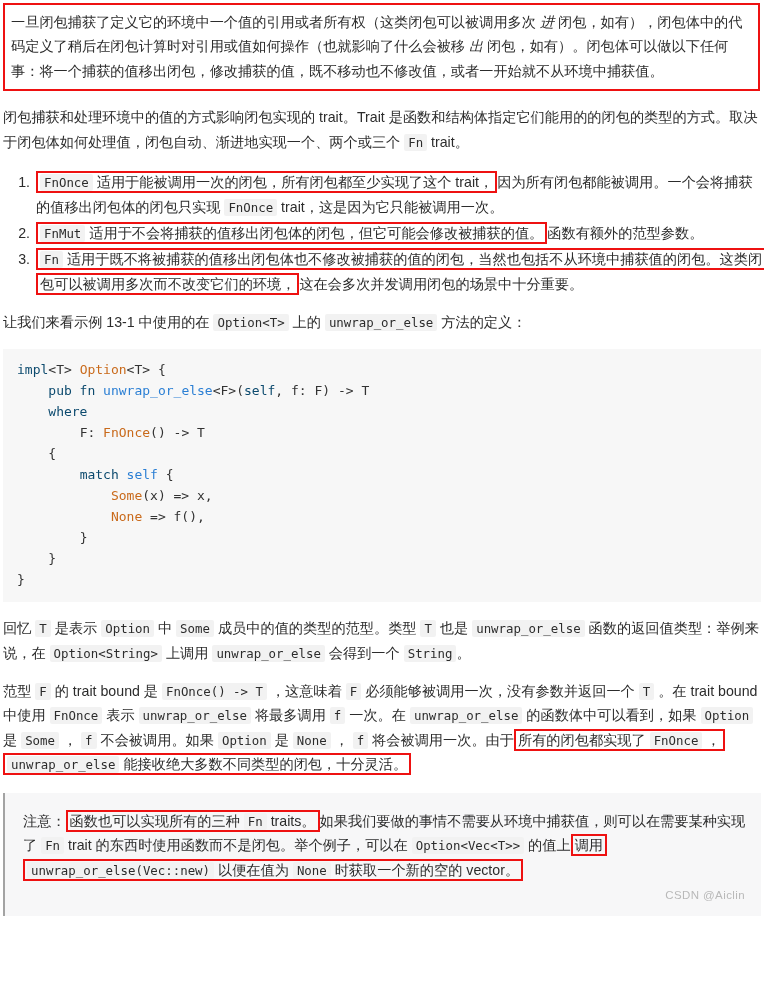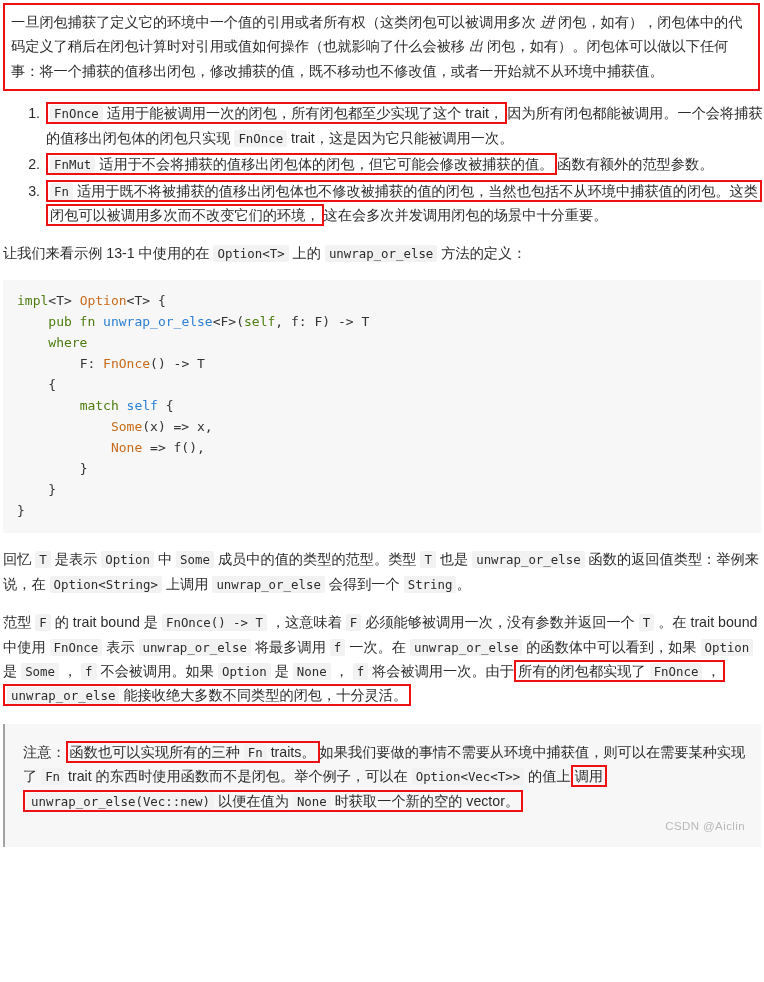--- a/index.html
+++ b/index.html
@@ -51,42 +51,42 @@
   .hl-block {
     border: 2.4px solid #ee1111;
     display: inline;
     padding: 1px 2px;
     box-decoration-break: clone;
     -webkit-box-decoration-break: clone;
   }
 
   
   ol.trait-list {
-    margin: 10px 0 0 0;
-    padding-left: 44px;
+    margin: 16px 0 0 0;
+    padding-left: 34px;
     list-style-position: outside;
   }
   ol.trait-list > li {
     margin-bottom: 2px;
     padding-left: 2px;
   }
 
   
   .codeblock {
     background: #f7f7f7;
     margin: 14px 3px 0 3px;
     padding: 10px 0 12px 14px;
     font-family: "DejaVu Sans Mono", "Liberation Mono", monospace;
     font-size: 13px;
     line-height: 1.62;
     color: #333333;
     white-space: pre;
     overflow: hidden;
   }
-  .kw   { color: #4d7c0f; }   
+  .kw   { color: #0c4a6e; }   
   .ty   { color: #c96a1b; }   
   .fnm  { color: #2b7fd4; }   
   .pl   { color: #333333; }
 
   
   .note {
     margin: 16px 3px 0 3px;
     background: #f7f7f8;
     border-left: 2px solid #a3a3a3;
     padding: 16px 12px 10px 18px;
@@ -106,20 +106,23 @@
 </style>
 </head>
 <body>
 
 <div class="page">
 
   <p class="boxed-para">
     <span>一旦闭包捕获了定义它的环境中一个值的引用或者所有权（这类闭包可以被调用多次 </span><span class="em-it">进</span><span> 闭包，如有），闭包体中的代码定义了稍后在闭包计算时对引用或值如何操作（也就影响了什么会被移 </span><span class="em-it">出</span><span> 闭包，如有）。闭包体可以做以下任何事：将一个捕获的值移出闭包，修改捕获的值，既不移动也不修改值，或者一开始就不从环境中捕获值。</span>
   </p>
 
+  <p class="body-para">
+    <span>闭包捕获和处理环境中的值的方式影响闭包实现的 trait。Trait 是函数和结构体指定它们能用的的闭包的类型的方式。取决于闭包体如何处理值，闭包自动、渐进地实现一个、两个或三个 </span><code class="ic">Fn</code><span> trait。</span>
+  </p>
 
   <ol class="trait-list">
     <li>
       <span class="hl-block"><code class="ic">FnOnce</code> <span>适用于能被调用一次的闭包，所有闭包都至少实现了这个 trait，</span></span><span>因为所有闭包都能被调用。一个会将捕获的值移出闭包体的闭包只实现 </span><code class="ic">FnOnce</code><span> trait，这是因为它只能被调用一次。</span>
     </li>
     <li>
       <span class="hl-block"><code class="ic">FnMut</code> <span>适用于不会将捕获的值移出闭包体的闭包，但它可能会修改被捕获的值。</span></span><span>函数有额外的范型参数。</span>
     </li>
     <li>
       <span class="hl-block"><code class="ic">Fn</code> <span>适用于既不将被捕获的值移出闭包体也不修改被捕获的值的闭包，当然也包括不从环境中捕获值的闭包。这类闭包可以被调用多次而不改变它们的环境，</span></span><span>这在会多次并发调用闭包的场景中十分重要。</span>

